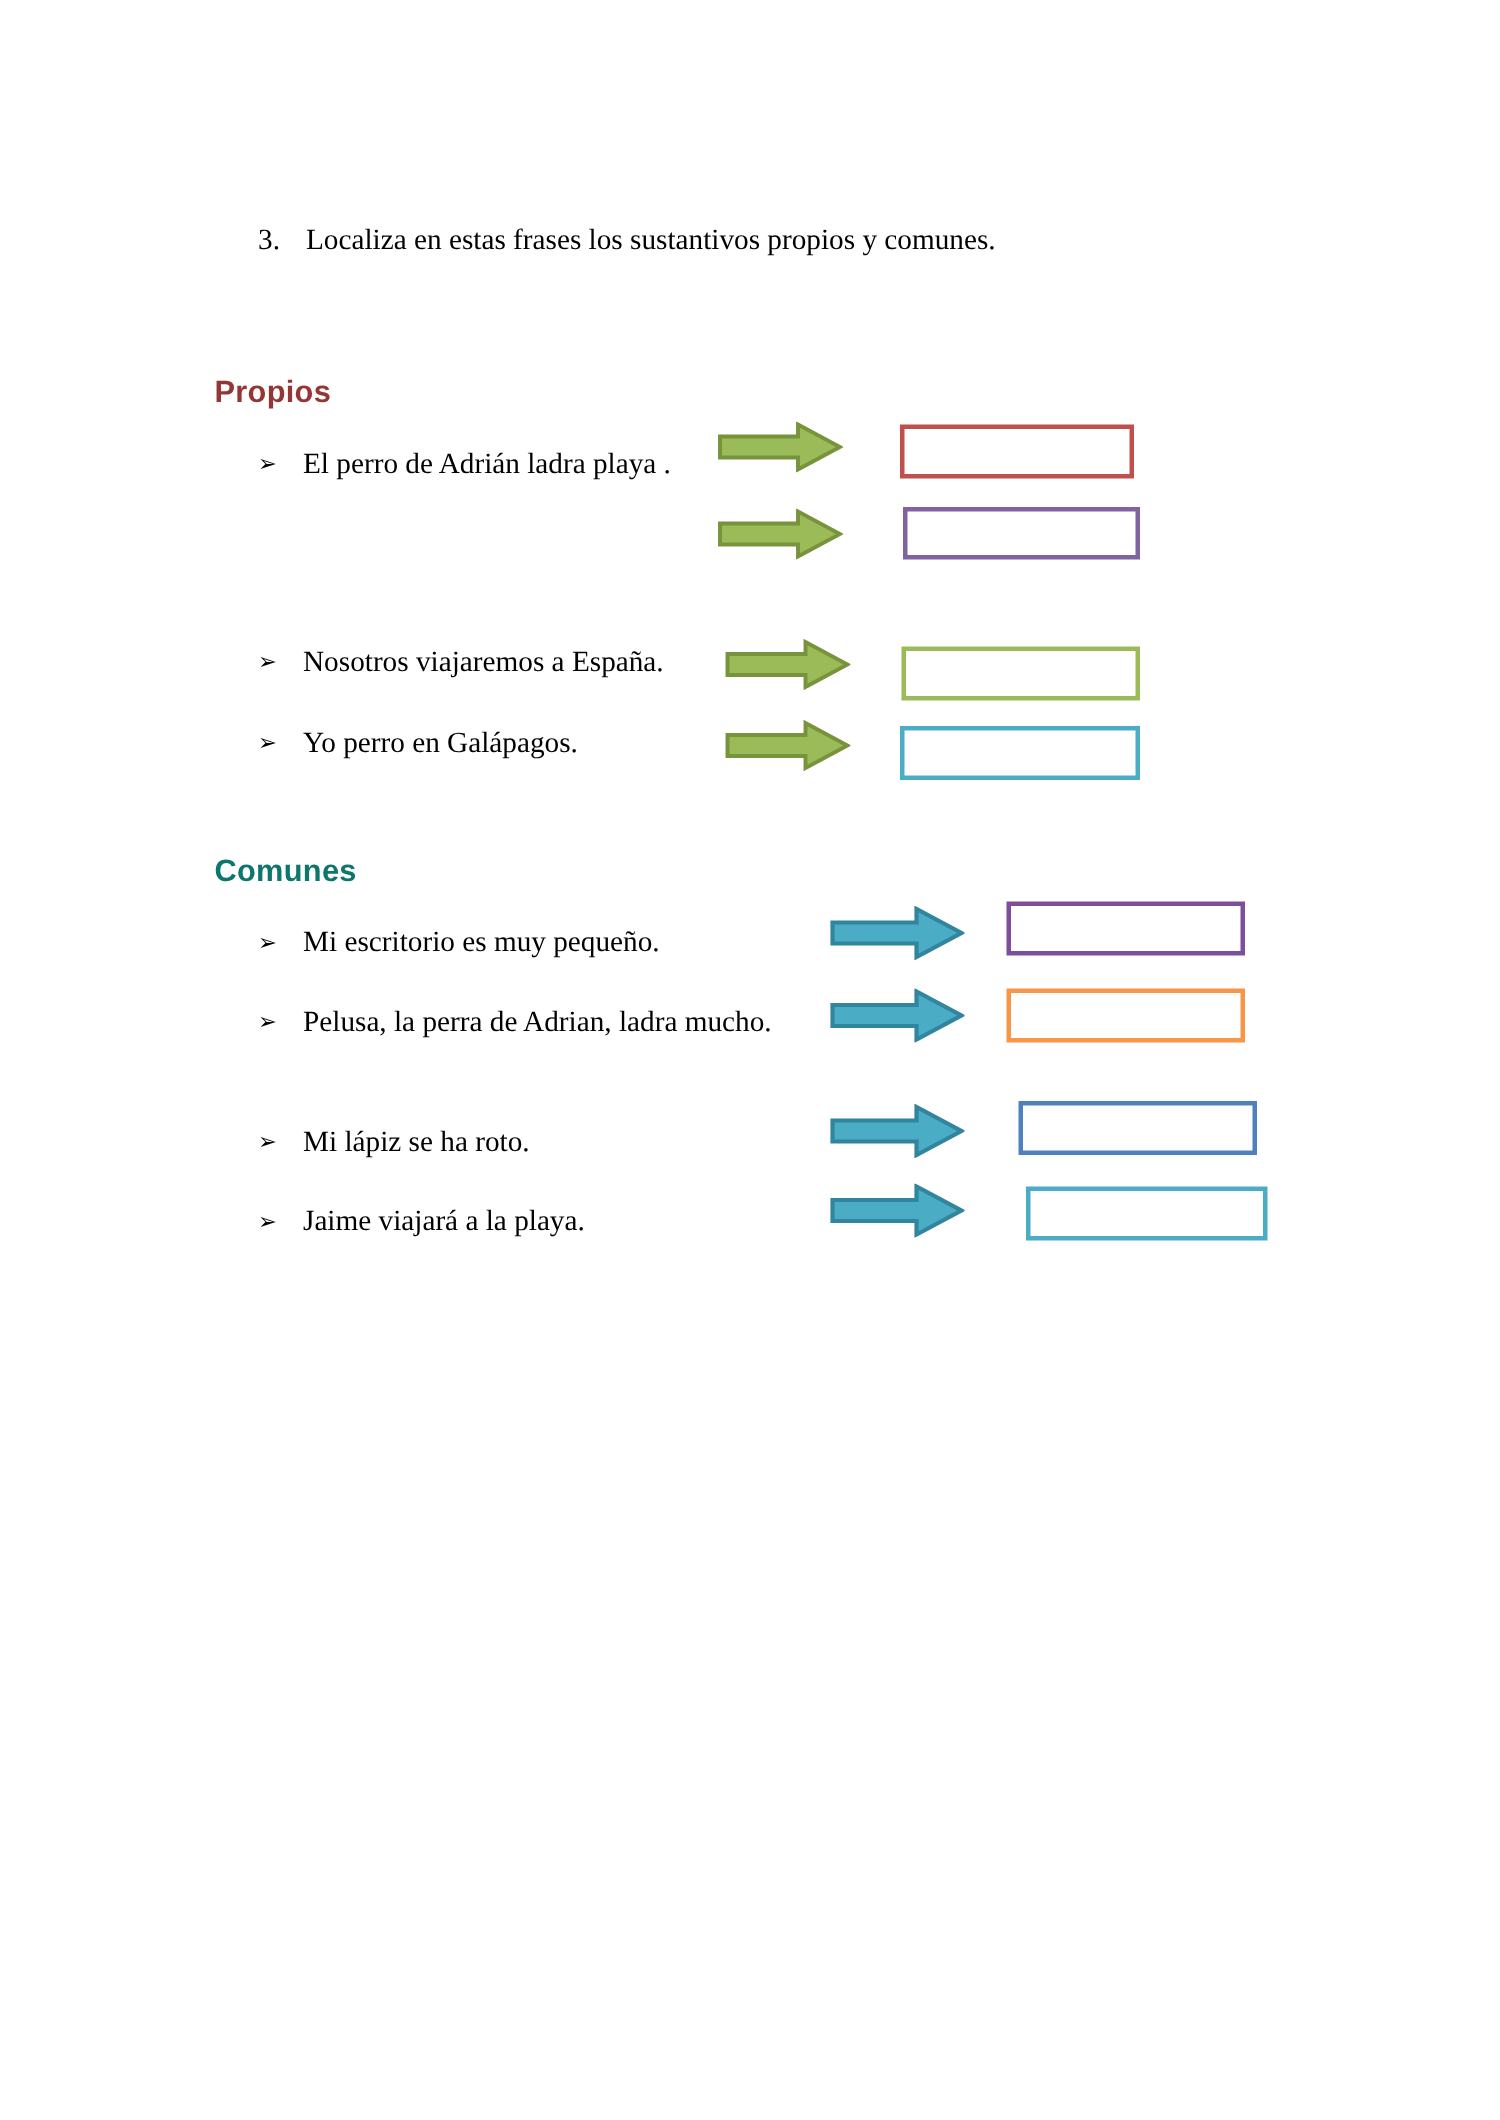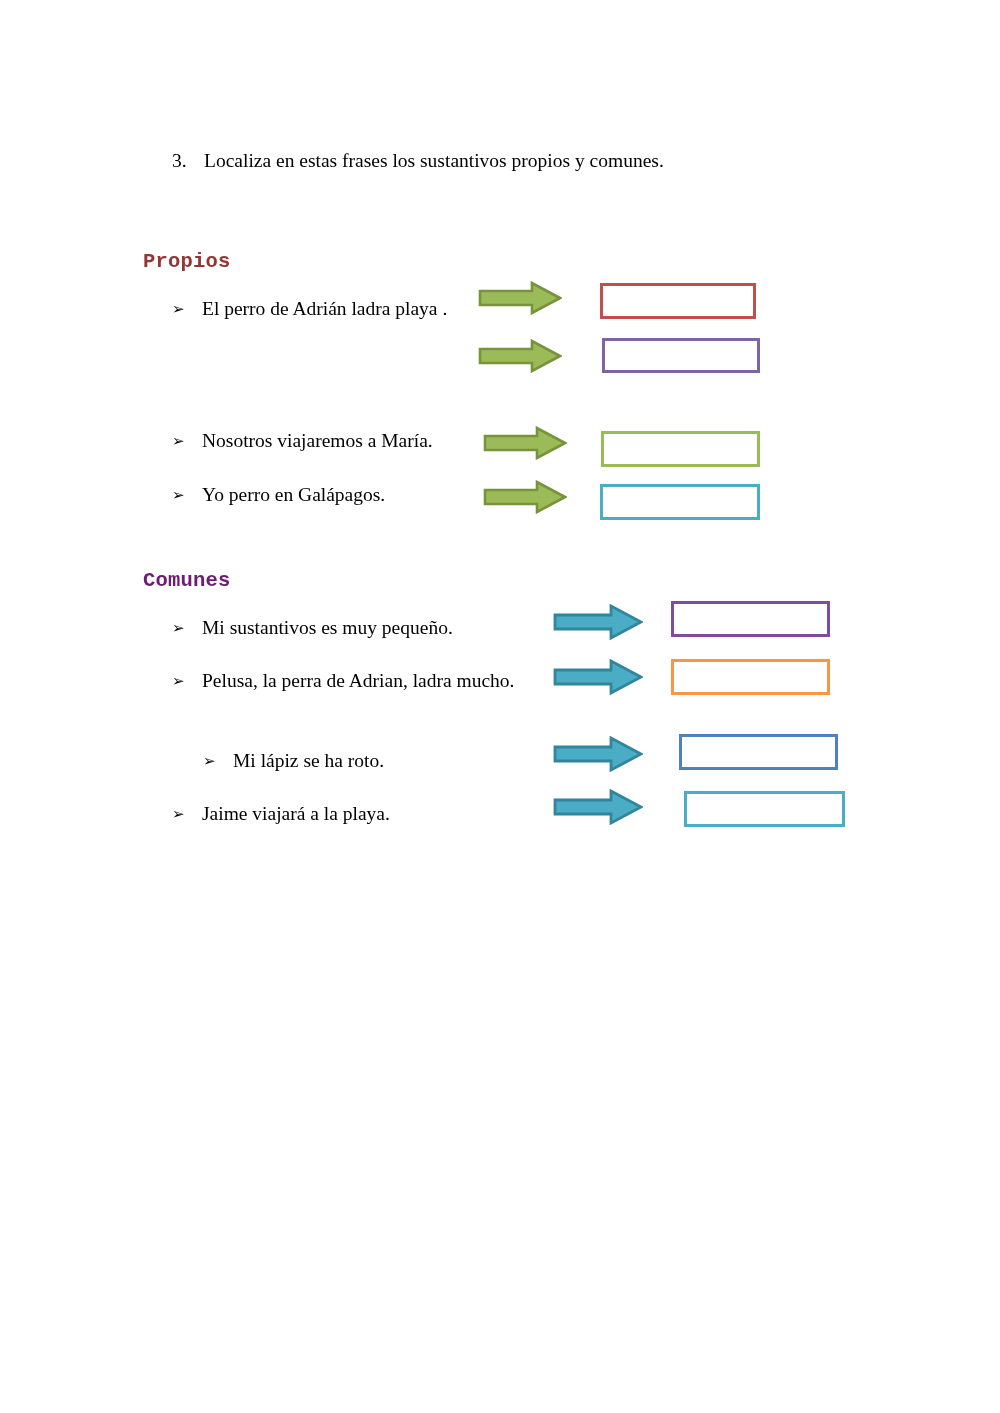--- a/index.html
+++ b/index.html
@@ -32,21 +32,21 @@
     white-space: nowrap;
   }
   .intro .num {
     display: inline-block;
     width: 32px;
   }
 
   
   .section-heading {
     position: absolute;
-    font-family: Liberation Mono, monospace;
+    font-family: Liberation Sans, sans-serif;
     font-weight: bold;
     font-size: 20.5px;
     letter-spacing: 0.2px;
   }
   #heading-propios { left: 143px; top: 250px; }
   #heading-comunes { left: 143px; top: 569px; }
 
   
   .row {
     position: absolute;
@@ -107,21 +107,21 @@
 
   <span class="arrow" style="left:478px; top:339px;">
     <svg width="84" height="34" viewBox="0 0 84 34">
       <path d="M2 10 H54 V2 L82 17 L54 32 V24 H2 Z" fill="#9BBB59" stroke="#77933C" stroke-width="2.6" stroke-linejoin="miter"></path>
     </svg>
   </span>
   <div class="answer-box" style="left:602px; top:338px; width:158px; height:35px; border:3px solid #8064A2;"></div>
 
   <div class="row" style="left:172px; top:426px; width:760px;">
     <div class="bullet-line">
-      <span class="bullet">➢</span><span>Nosotros viajaremos a María.</span>
+      <span class="bullet">➢</span><span>Nosotros viajaremos a España.</span>
     </div>
   </div>
   <span class="arrow" style="left:483px; top:426px;">
     <svg width="84" height="34" viewBox="0 0 84 34">
       <path d="M2 10 H54 V2 L82 17 L54 32 V24 H2 Z" fill="#9BBB59" stroke="#77933C" stroke-width="2.6" stroke-linejoin="miter"></path>
     </svg>
   </span>
   <div class="answer-box" style="left:601px; top:431px; width:159px; height:36px; border:3px solid #9BBB59;"></div>
 
   <div class="row" style="left:172px; top:480px; width:760px;">
@@ -129,25 +129,25 @@
       <span class="bullet">➢</span><span>Yo perro en Galápagos.</span>
     </div>
   </div>
   <span class="arrow" style="left:483px; top:480px;">
     <svg width="84" height="34" viewBox="0 0 84 34">
       <path d="M2 10 H54 V2 L82 17 L54 32 V24 H2 Z" fill="#9BBB59" stroke="#77933C" stroke-width="2.6" stroke-linejoin="miter"></path>
     </svg>
   </span>
   <div class="answer-box" style="left:600px; top:484px; width:160px; height:36px; border:3px solid #4BACC6;"></div>
 
-  <div class="section-heading" id="heading-comunes" style="color: #701a75;">Comunes</div>
+  <div class="section-heading" id="heading-comunes" style="color: #0f766e;">Comunes</div>
 
   <div class="row" style="left:172px; top:613px; width:760px;">
     <div class="bullet-line">
-      <span class="bullet">➢</span><span>Mi sustantivos es muy pequeño.</span>
+      <span class="bullet">➢</span><span>Mi escritorio es muy pequeño.</span>
     </div>
   </div>
   <span class="arrow" style="left:553px; top:604px;">
     <svg width="90" height="36" viewBox="0 0 90 36">
       <path d="M2 11 H58 V2 L88 18 L58 34 V25 H2 Z" fill="#4BACC6" stroke="#31859C" stroke-width="2.8" stroke-linejoin="miter"></path>
     </svg>
   </span>
   <div class="answer-box" style="left:671px; top:601px; width:159px; height:36px; border:3px solid #7D4E9C;"></div>
 
   <div class="row" style="left:172px; top:666px; width:760px;">
@@ -155,21 +155,21 @@
       <span class="bullet">➢</span><span>Pelusa, la perra de Adrian, ladra mucho.</span>
     </div>
   </div>
   <span class="arrow" style="left:553px; top:659px;">
     <svg width="90" height="36" viewBox="0 0 90 36">
       <path d="M2 11 H58 V2 L88 18 L58 34 V25 H2 Z" fill="#4BACC6" stroke="#31859C" stroke-width="2.8" stroke-linejoin="miter"></path>
     </svg>
   </span>
   <div class="answer-box" style="left:671px; top:659px; width:159px; height:36px; border:3px solid #F79646;"></div>
 
-  <div class="row" style="left:172px; top:746px; width:760px;margin-left:31px;">
+  <div class="row" style="left:172px; top:746px; width:760px;">
     <div class="bullet-line">
       <span class="bullet">➢</span><span>Mi lápiz se ha roto.</span>
     </div>
   </div>
   <span class="arrow" style="left:553px; top:736px;">
     <svg width="90" height="36" viewBox="0 0 90 36">
       <path d="M2 11 H58 V2 L88 18 L58 34 V25 H2 Z" fill="#4BACC6" stroke="#31859C" stroke-width="2.8" stroke-linejoin="miter"></path>
     </svg>
   </span>
   <div class="answer-box" style="left:679px; top:734px; width:159px; height:36px; border:3px solid #4F81BD;"></div>

